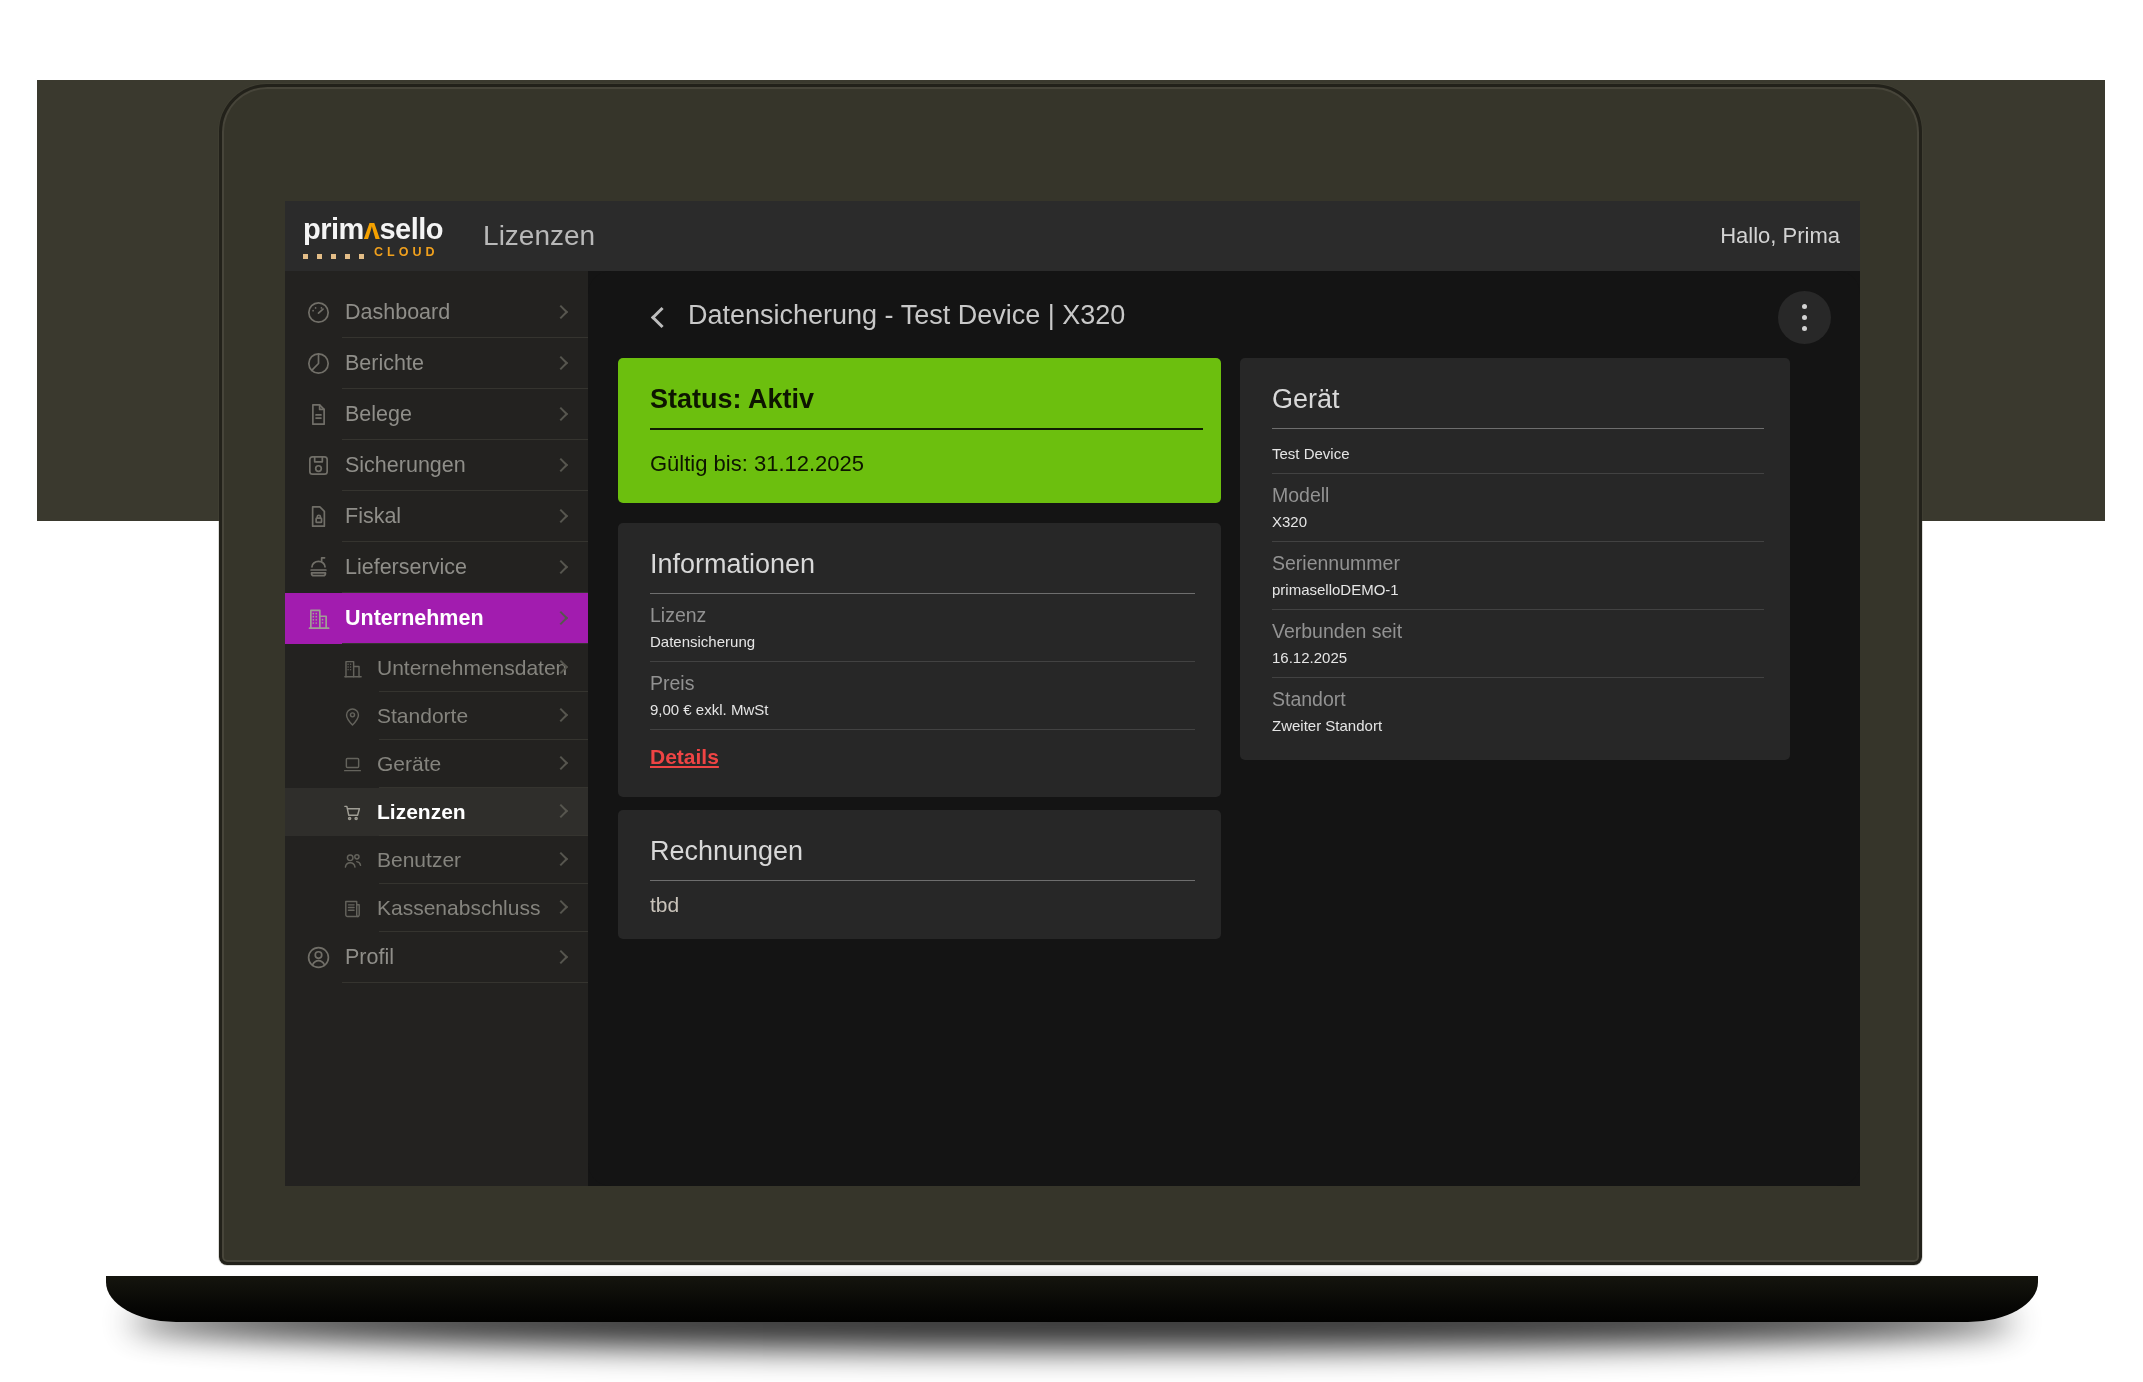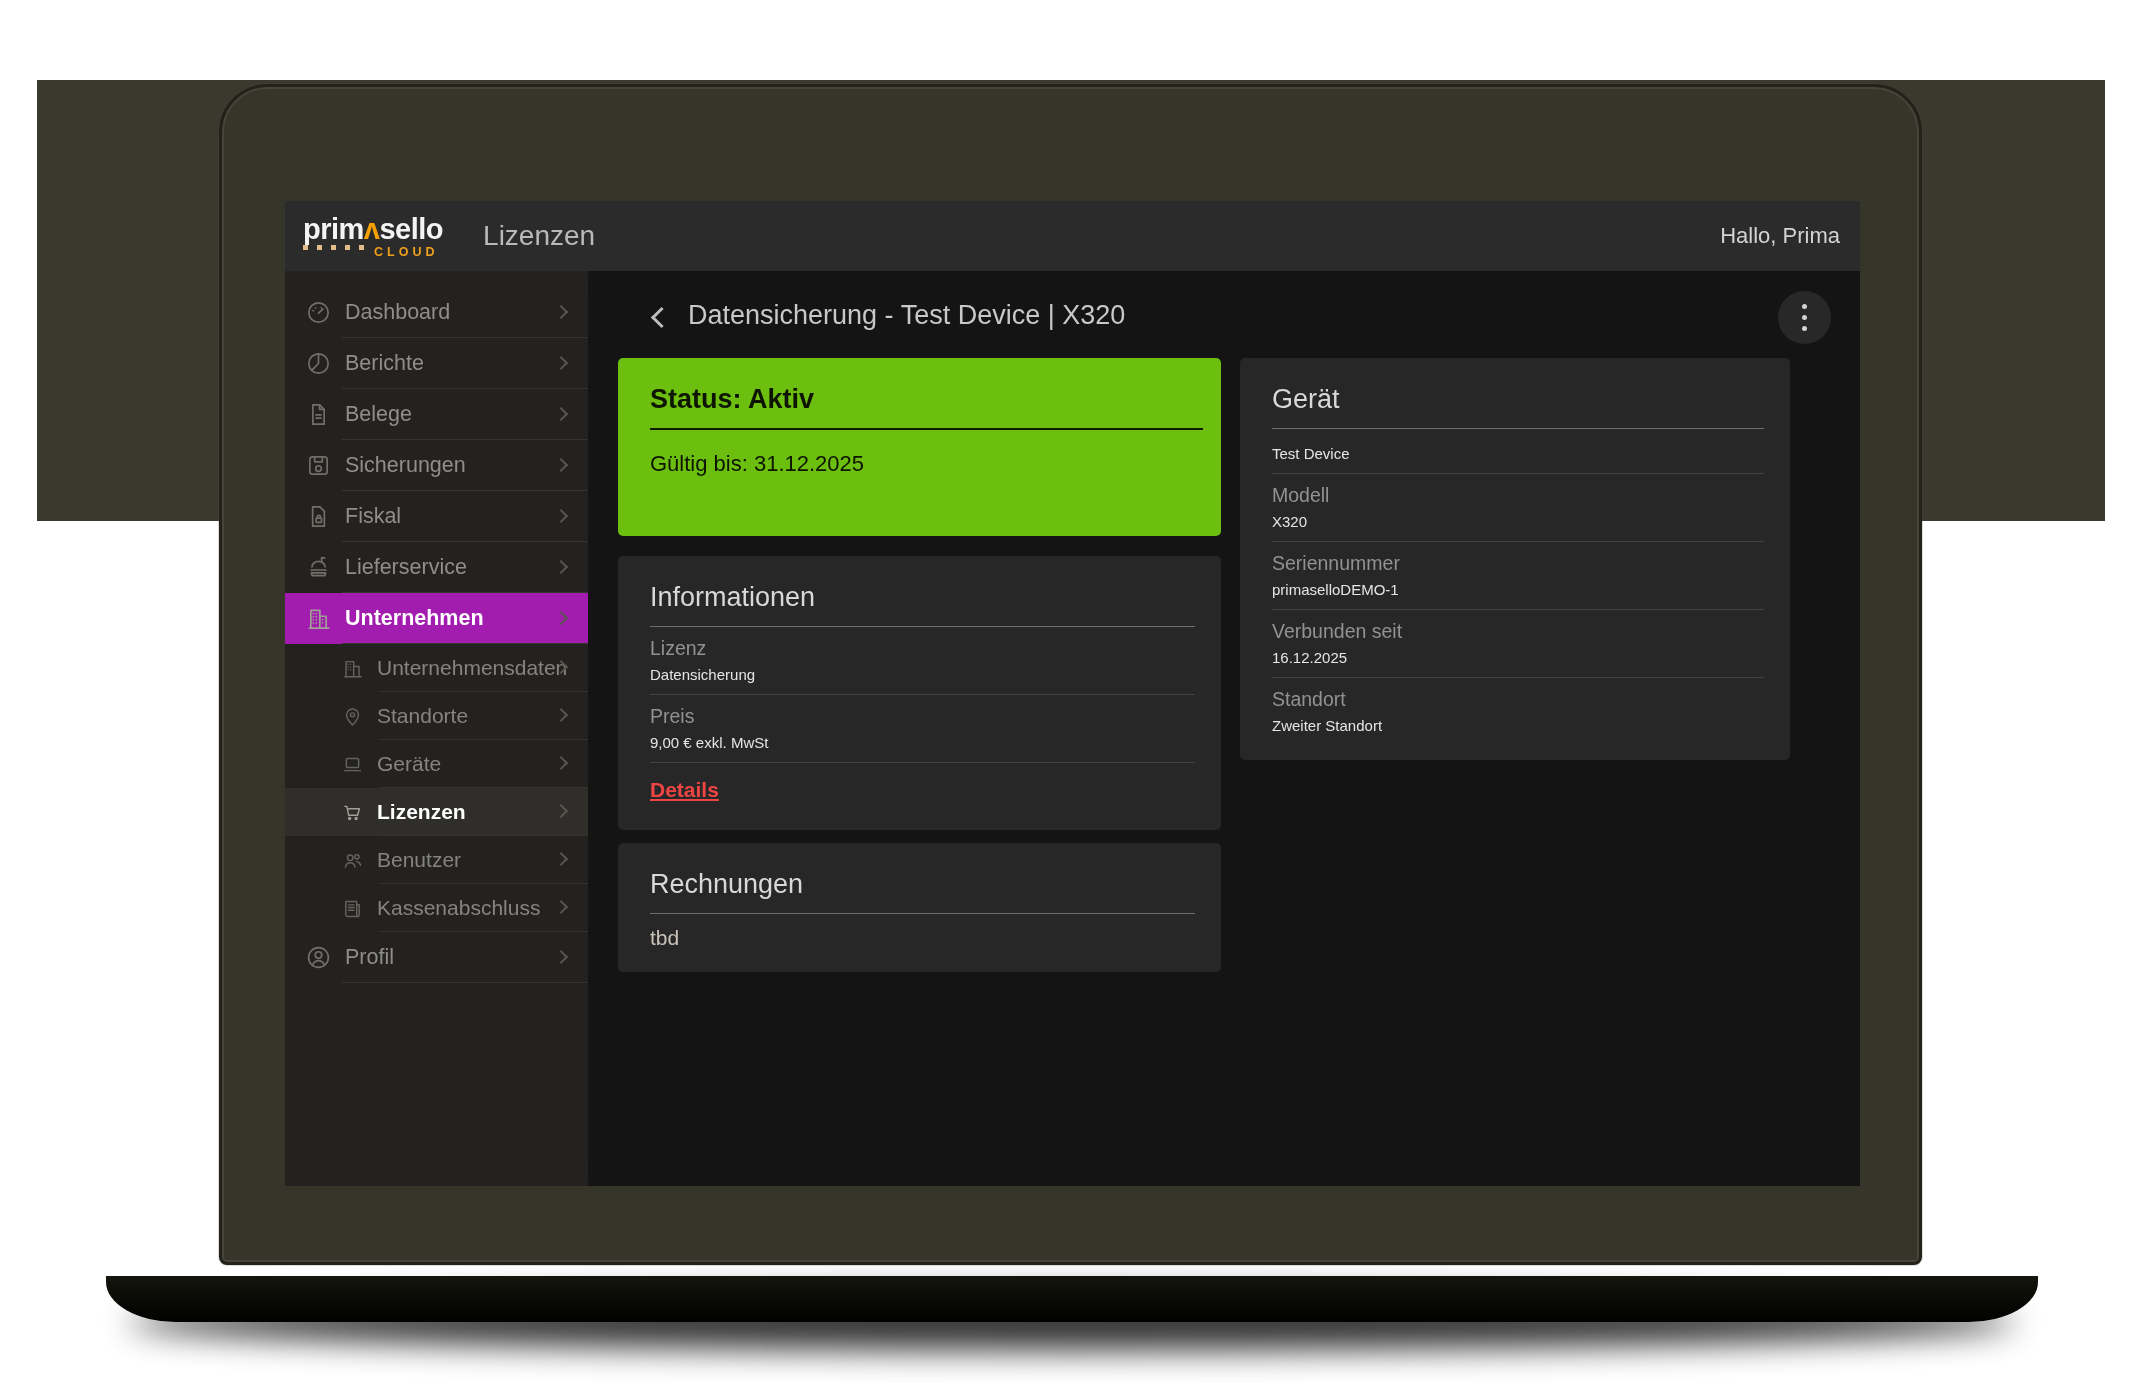--- a/index.html
+++ b/index.html
@@ -23,21 +23,21 @@
     box-shadow: inset 0 0 0 2px #47453a, 0 0 0 1px #55534533; z-index:3; }
 
   
   .app { position:absolute; left:63px; top:114px; width:1575px; height:985px; background:#141414; }
 
   .app-header { height:70px; background:#2b2b2b; display:flex; align-items:center; padding-left:18px; }
 
   .logo { cursor:pointer; }
   .logo-line1 { font-size:29px; font-weight:700; color:#f4f4f4; line-height:30px; letter-spacing:-0.5px; }
   .logo-line1 .caret { color:#f5a100; }
-  .logo-line2 { display:flex; align-items:flex-start; margin-top:1px; width:128px; }
+  .logo-line2 { display:flex; align-items:flex-end; margin-top:1px; width:128px; }
   .dotrow { display:flex; gap:9px; margin-right:10px; }
   .dotrow i { width:5px; height:5px; background:#e3bd87; display:block; }
   .cloud { font-size:12.5px; font-weight:700; letter-spacing:4px; color:#f0a01d; }
 
   .page-title { margin-left:40px; font-size:28px; color:#b9b9b9; }
   .greeting { margin-left:auto; margin-right:20px; font-size:22px; color:#d3d3d3; }
 
   .app-body { display:flex; height:915px; }
 
   
@@ -73,21 +73,21 @@
   .detail-title { position:absolute; left:100px; top:29px; font-size:27px; font-weight:400; color:#c8c8c8; }
 
   .kebab-btn { position:absolute; left:1190px; top:20px; width:53px; height:53px; border-radius:50%;
     background:#282828; display:flex; flex-direction:column; align-items:center; justify-content:center;
     gap:6px; cursor:pointer; }
   .kdot { width:5px; height:5px; border-radius:50%; background:#d2d2d2; }
 
   .col-left  { position:absolute; left:30px;  top:87px; width:603px; }
   .col-right { position:absolute; left:652px; top:87px; width:550px; }
 
-  .status-card { height:178px; background:#6cbf0e; border-radius:5px; padding:26px 18px 0 32px;
+  .status-card { height:145px; background:#6cbf0e; border-radius:5px; padding:26px 18px 0 32px;
     color:#0d1500; overflow:hidden; }
   .status-card h2 { font-size:27px; font-weight:600; padding-bottom:13px;
     border-bottom:2px solid rgba(0,0,0,.85); }
   .status-card p { margin-top:21px; font-size:22px; }
 
   .card { background:#272727; border-radius:5px; padding:0 26px 0 32px; }
   .info-card { margin-top:20px; padding-bottom:6px; }
   .rechnungen-card { margin-top:13px; padding-bottom:8px; }
   .card-title { font-size:27px; font-weight:400; color:#d8d8d8; padding:26px 0 13px;
     border-bottom:1px solid #6e6e6e; }

